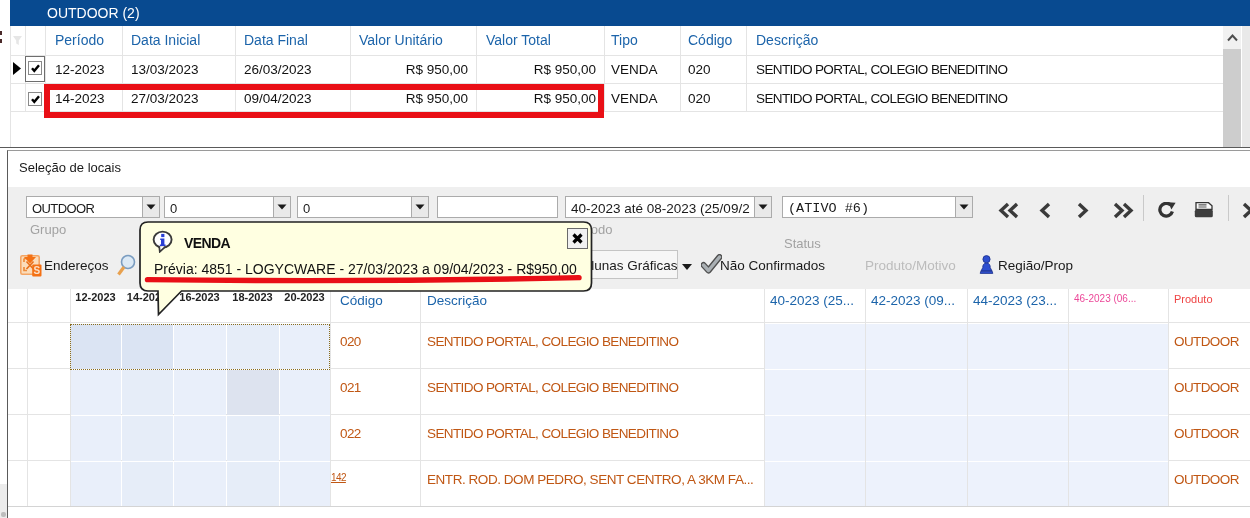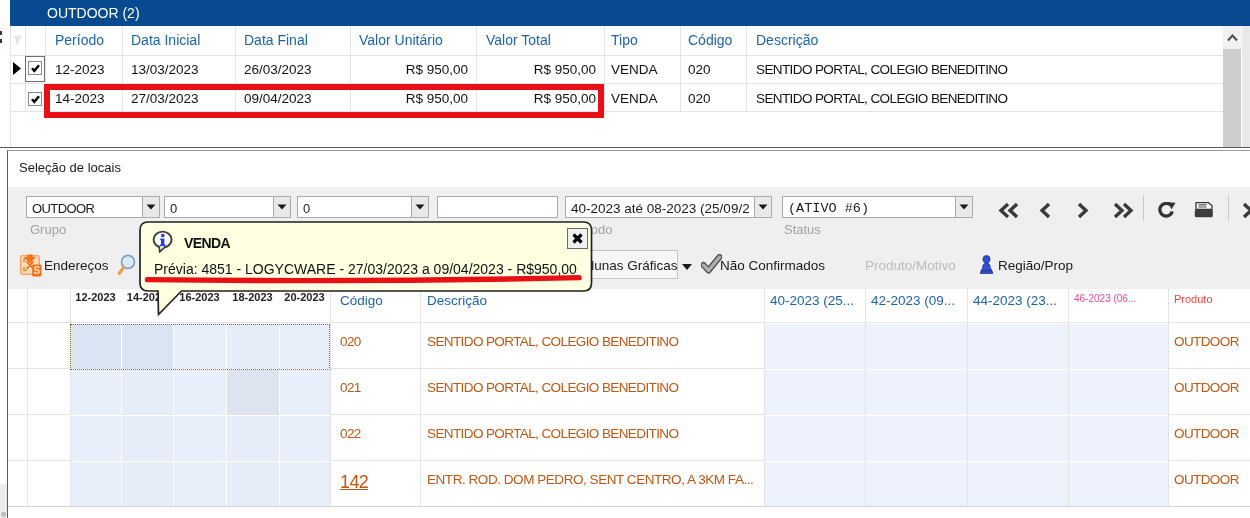--- a/index.html
+++ b/index.html
@@ -126,21 +126,21 @@
       <path d="M0.5 0.5 H9.5 L5 5.5 Z" fill="#1a1a1a"></path>
     </svg>
   <div class="txt" style="left:788px;top:201px;font-size:13.5px;letter-spacing:0px;color:#1a1a1a;max-width:165px;overflow:hidden;font-family:Liberation Mono, monospace;">(ATIVO #6)</div>
   <div class="abs" style="left:955px;top:197px;width:17px;height:20px;background:#e9e9e9;border-left:1px solid #ababab;box-sizing:border-box;"></div>
   <svg class="abs" style="left:959px;top:204px;" width="10" height="6" viewBox="0 0 10 6">
       <path d="M0.5 0.5 H9.5 L5 5.5 Z" fill="#1a1a1a"></path>
     </svg>
 
   <div class="txt" style="left:30px;top:222px;font-size:13px;color:#a2a2a2;">Grupo</div>
   <div class="txt" style="left:567px;top:222px;font-size:13px;color:#a2a2a2;">Período</div>
-  <div class="txt" style="left:784px;top:222px;font-size:13px;color:#a2a2a2;">Status</div>
+  <div class="txt" style="left:784px;top:236px;font-size:13px;color:#a2a2a2;">Status</div>
 
   <svg class="abs" style="left:998px;top:201.5px;" width="22" height="17" viewBox="0 0 22 17">
     <path d="M10 2 L3 8.5 L10 15 M19 2 L12 8.5 L19 15" fill="none" stroke="#3a3a3a" stroke-width="3.4"></path>
   </svg>
   <svg class="abs" style="left:1039px;top:201.5px;" width="13" height="17" viewBox="0 0 13 17">
     <path d="M10 2 L3 8.5 L10 15" fill="none" stroke="#3a3a3a" stroke-width="3.4"></path>
   </svg>
   <svg class="abs" style="left:1076px;top:201.5px;" width="13" height="17" viewBox="0 0 13 17">
     <path d="M3 2 L10 8.5 L3 15" fill="none" stroke="#3a3a3a" stroke-width="3.4"></path>
   </svg>
@@ -267,21 +267,21 @@
 
   <div class="txt" style="left:340px;top:333.5px;font-size:13.5px;letter-spacing:-0.6px;color:#c05714;">020</div>
   <div class="txt" style="left:427px;top:333.5px;font-size:13.5px;letter-spacing:-0.6px;color:#c05714;">SENTIDO PORTAL, COLEGIO BENEDITINO</div>
   <div class="txt" style="left:1174px;top:333.5px;font-size:13.5px;letter-spacing:-0.6px;color:#c05714;">OUTDOOR</div>
   <div class="txt" style="left:340px;top:379.5px;font-size:13.5px;letter-spacing:-0.6px;color:#c05714;">021</div>
   <div class="txt" style="left:427px;top:379.5px;font-size:13.5px;letter-spacing:-0.6px;color:#c05714;">SENTIDO PORTAL, COLEGIO BENEDITINO</div>
   <div class="txt" style="left:1174px;top:379.5px;font-size:13.5px;letter-spacing:-0.6px;color:#c05714;">OUTDOOR</div>
   <div class="txt" style="left:340px;top:425.5px;font-size:13.5px;letter-spacing:-0.6px;color:#c05714;">022</div>
   <div class="txt" style="left:427px;top:425.5px;font-size:13.5px;letter-spacing:-0.6px;color:#c05714;">SENTIDO PORTAL, COLEGIO BENEDITINO</div>
   <div class="txt" style="left:1174px;top:425.5px;font-size:13.5px;letter-spacing:-0.6px;color:#c05714;">OUTDOOR</div>
-  <div class="txt" style="left:340px;top:471.5px;font-size:18px;letter-spacing:-0.6px;color:#c05714;text-decoration:underline;">142</div>
+  <div class="txt" style="left:331px;top:471.5px;font-size:10px;letter-spacing:-0.6px;color:#c05714;text-decoration:underline;">142</div>
   <div class="txt" style="left:427px;top:471.5px;font-size:13.5px;letter-spacing:-0.45px;color:#c05714;">ENTR. ROD. DOM PEDRO, SENT CENTRO, A 3KM FA...</div>
   <div class="txt" style="left:1174px;top:471.5px;font-size:13.5px;letter-spacing:-0.6px;color:#c05714;">OUTDOOR</div>
 
   <div class="abs" style="left:70px;top:323.5px;width:260px;height:46px;border:1px dotted #8a6d1e;box-sizing:border-box;"></div>
 
   <div class="abs" style="left:0;top:484px;width:7px;height:34px;background:#ececec;"></div>
   <div class="abs" style="left:1px;top:512px;width:5px;height:5px;background:#bdbdbd;border-radius:2px;"></div>
 
   <svg class="abs" style="left:132px;top:214px;" width="468" height="106" viewBox="0 0 468 106">
     <path d="M16 8 H451.5 Q459.5 8 459.5 16 V69 Q459.5 77 451.5 77 H49.5 L26.5 100.5 L26 77 H16 Q8 77 8 69 V16 Q8 8 16 8 Z" fill="#ffffe1" stroke="#222" stroke-width="1.7"></path>

